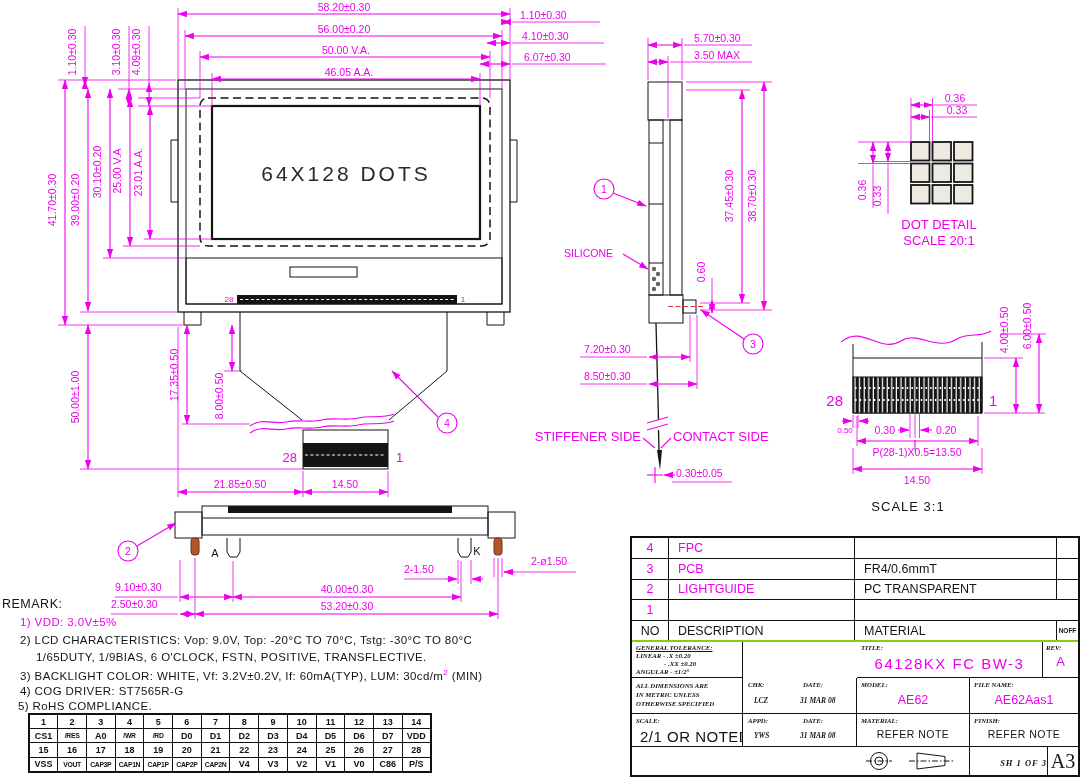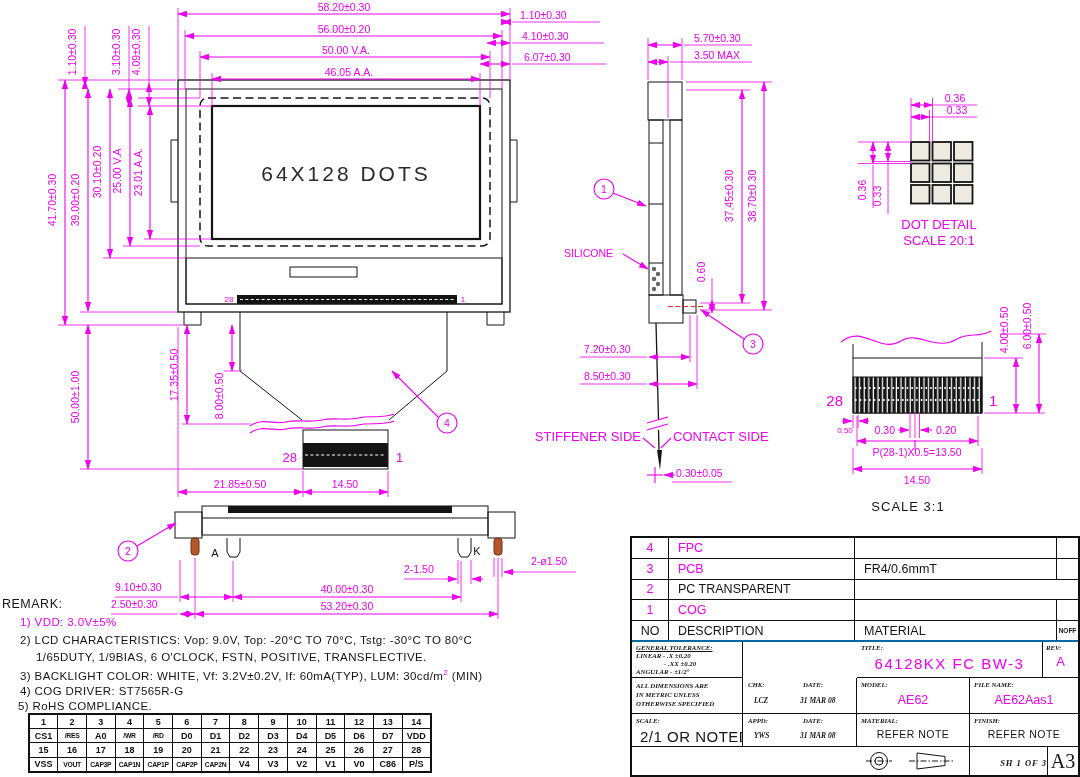--- a/index.html
+++ b/index.html
@@ -32,21 +32,21 @@
   sup.mg{color:#ee00ee;font-size:8px;}
   
   table.pins{border-collapse:collapse;table-layout:fixed;width:404px;border:2px solid #111;}
   table.pins td{border:1.2px solid #111;height:13.2px;padding:0;text-align:center;
     font:700 9px "Liberation Sans",sans-serif;color:#111;overflow:hidden;white-space:nowrap;}
   table.pins td.sm{font-size:6.8px;letter-spacing:-.3px;}
   
   #rt{border:2px solid #111;background:#fff;}
   .bomrow{display:grid;grid-template-columns:37px 186px 202px 1fr;height:20.8px;
     border-bottom:1.4px solid #111;box-sizing:border-box;}
-  .bomrow:last-child{border-bottom:2px solid #0369a1;}
+  .bomrow:last-child{border-bottom:2px solid #84cc16;}
   .bc{border-right:1.4px solid #111;display:flex;align-items:center;font-size:12.5px;
       color:#141414;box-sizing:border-box;white-space:nowrap;overflow:hidden;}
   .bc.cen{justify-content:center;}
   .bc.pl{padding-left:9px;text-align:center;}
   .bc.mg{color:#ee00ee;}
   .bc.tiny{font:700 6.5px "Liberation Sans",sans-serif;justify-content:center;border-right:none;}
   #tblock{position:relative;width:446px;height:133px;}
   .tc{position:absolute;box-sizing:border-box;border-right:1.4px solid #111;border-bottom:1.4px solid #111;overflow:hidden;}
   .tc.nr{border-right:none;}
   .tc.nb{border-bottom:none;}
@@ -471,26 +471,26 @@
       <div class="bc tiny"></div>
     </div>
     <div class="bomrow">
       <div class="bc cen mg">3</div>
       <div class="bc pl mg">PCB</div>
       <div class="bc pl">FR4/0.6mmT</div>
       <div class="bc tiny"></div>
     </div>
     <div class="bomrow">
       <div class="bc cen mg">2</div>
+      <div class="bc pl mg">LIGHTGUIDE</div>
       <div class="bc pl">PC  TRANSPARENT</div>
       <div class="bc tiny"></div>
     </div>
     <div class="bomrow">
       <div class="bc cen mg">1</div>
-      <div class="bc pl mg">COG</div>
       <div class="bc pl"></div>
       <div class="bc tiny"></div>
     </div>
     <div class="bomrow">
       <div class="bc cen">NO</div>
       <div class="bc pl">DESCRIPTION</div>
       <div class="bc pl">MATERIAL</div>
       <div class="bc tiny">NOFF</div>
     </div>
   </div>

